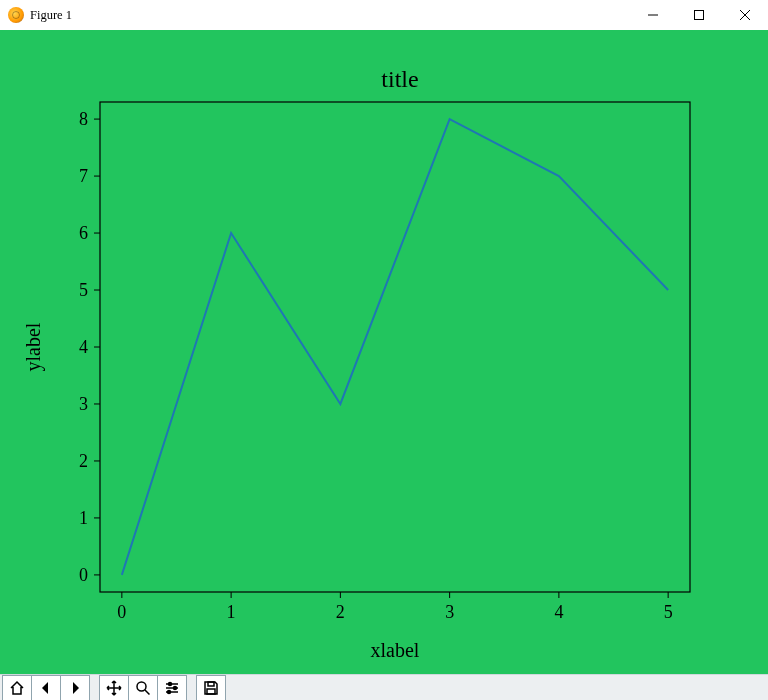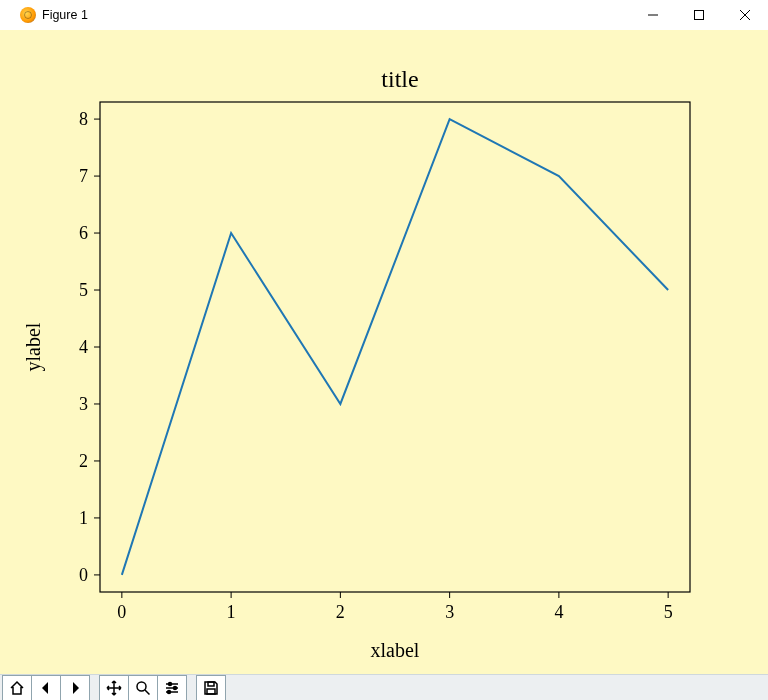--- a/index.html
+++ b/index.html
@@ -19,22 +19,22 @@
       width: 768px;
       height: 700px;
       display: flex;
       flex-direction: column;
     }
     .titlebar {
       height: 30px;
       background: #fff;
       display: flex;
       align-items: center;
-      padding-left: 20px;
-      font-family: Liberation Sans, sans-serif;
+      padding-left: 8px;
+      font-family: Liberation Serif, serif;
       font-size: 12.5px;
       color: #000;
     }
     .titlebar-icon {
       width: 16px;
       height: 16px;
       margin-right: 6px;
       border-radius: 50%;
       background: radial-gradient(circle at 40% 40%, #ffd54f 0%, #ff9800 60%, #795548 100%);
       position: relative;
@@ -60,21 +60,21 @@
       justify-content: center;
       font-family: "Segoe UI", sans-serif;
     }
     .winbtn svg {
       stroke: #000;
       stroke-width: 1;
       fill: none;
     }
     .plot-area {
       flex: 1;
-      background: #fef9c3;
+      background: #22c55e;
       position: relative;
     }
     .plot-svg {
       width: 100%;
       height: 100%;
       font-family: "Comic Sans MS", cursive;
     }
     .axis-line {
       stroke: #000;
       stroke-width: 1.2;

